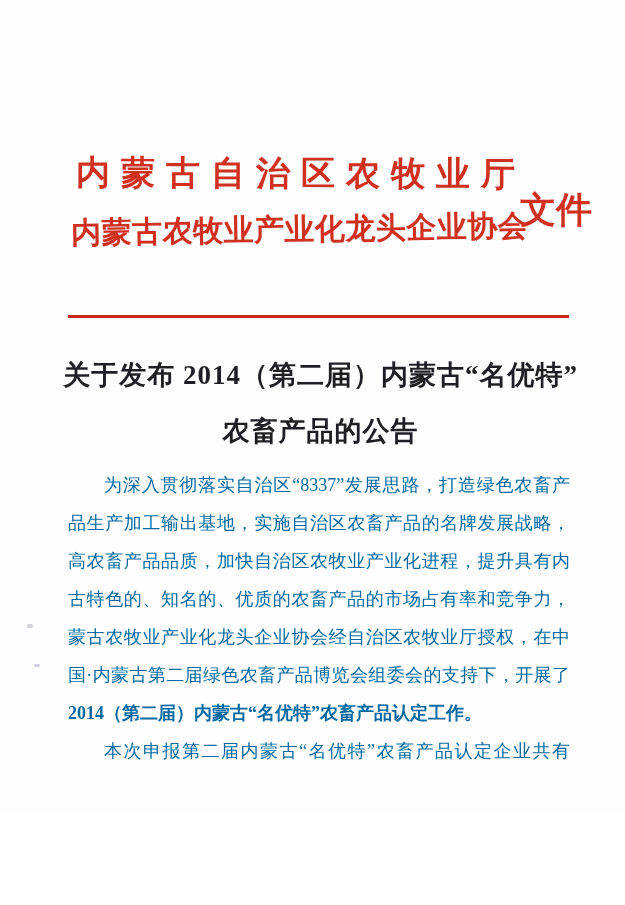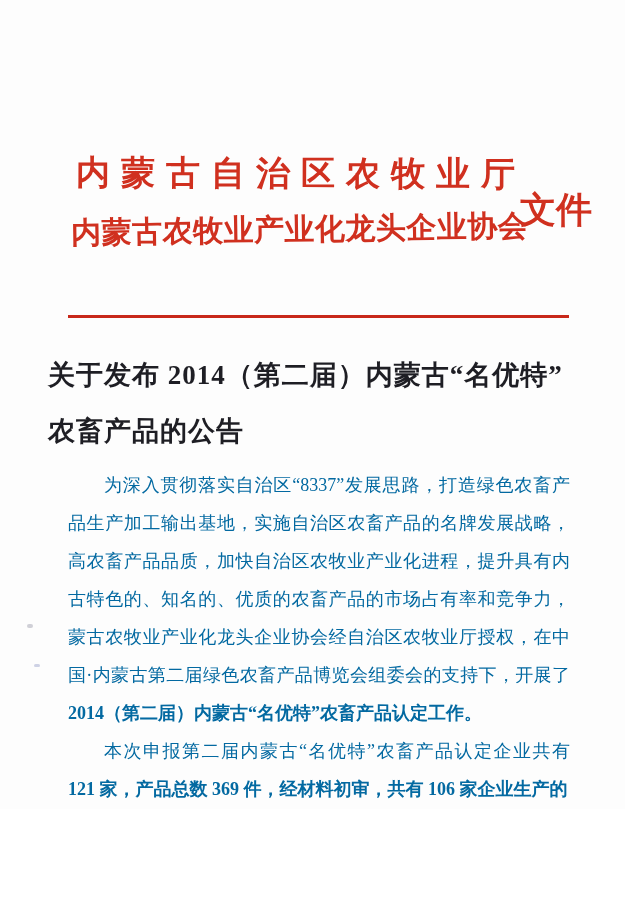--- a/index.html
+++ b/index.html
@@ -62,21 +62,21 @@
     left: 68px; top: 315px;
     width: 501px; height: 3px;
     background: #c8281a;
   }
 
   
   .doc-title {
     position: absolute;
     left: 48px; top: 347px;
     width: 545px;
-    text-align: left;
+    text-align: center;
     font-size: 27px;
     font-weight: 700;
     color: #1e1e24;
     line-height: 56px;
     letter-spacing: 1px;
   }
 
   
   .body-text {
     position: absolute;
@@ -137,21 +137,20 @@
 
   <div class="body-text">
     <div class="bline ind">为深入贯彻落实自治区“8337”发展思路，打造绿色农畜产</div>
     <div class="bline">品生产加工输出基地，实施自治区农畜产品的名牌发展战略，提</div>
     <div class="bline">高农畜产品品质，加快自治区农牧业产业化进程，提升具有内蒙</div>
     <div class="bline">古特色的、知名的、优质的农畜产品的市场占有率和竞争力，内</div>
     <div class="bline">蒙古农牧业产业化龙头企业协会经自治区农牧业厅授权，在中</div>
     <div class="bline">国·内蒙古第二届绿色农畜产品博览会组委会的支持下，开展了</div>
     <div class="bline end">2014（第二届）内蒙古“名优特”农畜产品认定工作。</div>
     <div class="bline ind">本次申报第二届内蒙古“名优特”农畜产品认定企业共有</div>
-    <div class="bline end">121 家，产品总数 369 件，经材料初审，共有 106 家企业生产的</div>
   </div>
 
   <div class="page-number">- 1 -</div>
 
   <div class="speck speck-1"></div>
   <div class="speck speck-2"></div>
 
 </div>
 
 </body></html>

